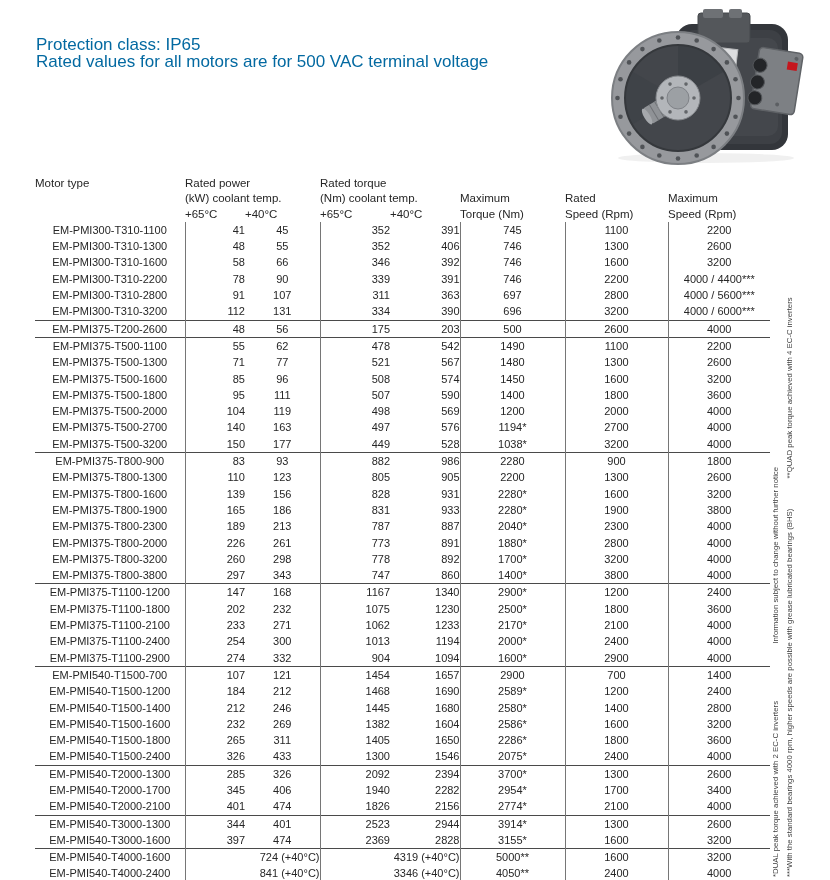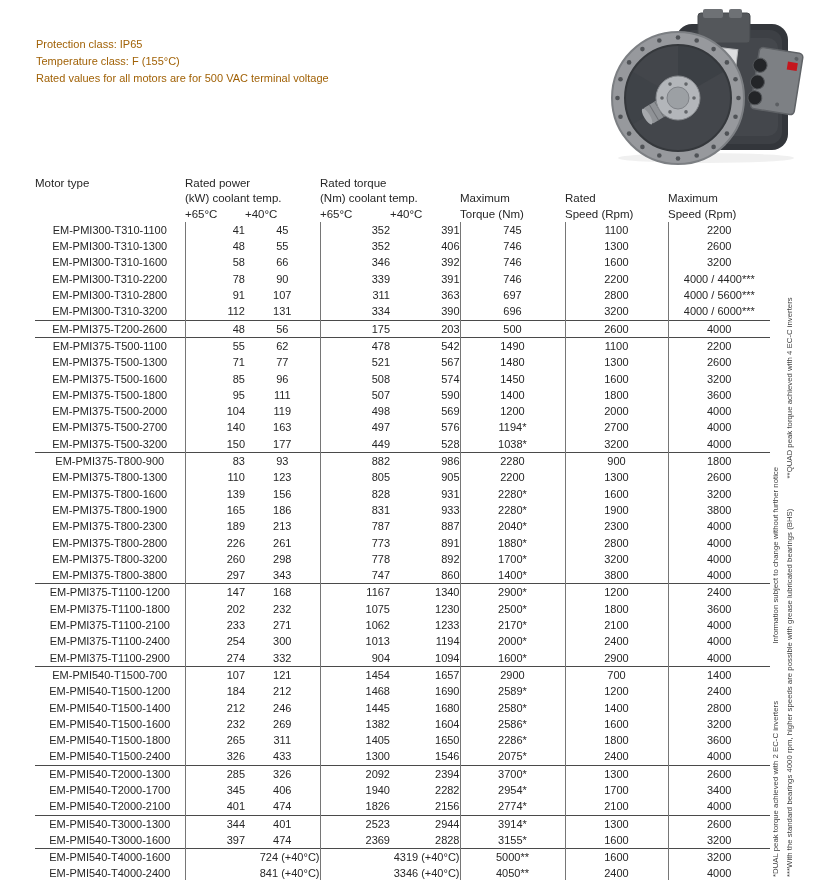--- a/index.html
+++ b/index.html
@@ -2,21 +2,21 @@
 <html><head>
 <meta charset="utf-8">
 <style>
   html,body{margin:0;padding:0;}
   body{
     width:830px;height:880px;background:#ffffff;position:relative;overflow:hidden;
     font-family:"Liberation Sans",sans-serif;color:#262626;
     -webkit-font-smoothing:antialiased;
   }
   
-  .notes{position:absolute;left:36px;top:36px;font-size:11px;line-height:17px;color:#a16207;}
+  .notes{position:absolute;left:36px;top:36px;font-size:17px;line-height:17px;color:#0369a1;}
   
   .motor{position:absolute;left:598px;top:8px;width:212px;height:158px;}
   
   table.spec{
     position:absolute;left:35px;top:176px;width:735px;
     border-collapse:collapse;table-layout:fixed;
     font-size:11px;color:#262626;
     border-bottom:1.5px solid #4a4a4a;
   }
   table.spec th{font-weight:normal;font-size:11.5px;line-height:15.3px;padding:0;text-align:left;vertical-align:bottom;white-space:nowrap;}
@@ -42,21 +42,20 @@
   .vnote-inner{left:770px;top:877px;}
   .vnote-outer{left:784px;top:877px;}
   .gap-wide{margin-left:55px;}
   .gap-narrow{margin-left:28px;}
 </style>
 </head>
 <body>
 
 <div class="notes">
   <div>Protection class: IP65</div>
-  <div>Temperature class: F (155°C)</div>
   <div>Rated values for all motors are for 500 VAC terminal voltage</div>
 </div>
 
 <svg class="motor" viewBox="0 0 212 158" aria-hidden="true">
   <ellipse cx="108" cy="150" rx="88" ry="5" fill="#f0f0f0"></ellipse>
 
   <rect x="78" y="16" width="112" height="126" rx="16" fill="#33363b"></rect>
   <rect x="84" y="22" width="100" height="114" rx="12" fill="#3d4045"></rect>
   <rect x="96" y="30" width="84" height="98" rx="10" fill="#44474c"></rect>
 
@@ -350,21 +349,21 @@
         <td class="c0 e0">EM-PMI375-T800-2300</td>
         <td class="c1 e1">189</td>
         <td class="c2 e2">213</td>
         <td class="c3 e3">787</td>
         <td class="c4 e4">887</td>
         <td class="c5 e5">2040*</td>
         <td class="c6 e6">2300</td>
         <td class="c7 e7">4000</td>
       </tr>
       <tr>
-        <td class="c0 e0">EM-PMI375-T800-2800</td>
+        <td class="c0 e0">EM-PMI375-T800-2000</td>
         <td class="c1 e1">226</td>
         <td class="c2 e2">261</td>
         <td class="c3 e3">773</td>
         <td class="c4 e4">891</td>
         <td class="c5 e5">1880*</td>
         <td class="c6 e6">2800</td>
         <td class="c7 e7">4000</td>
       </tr>
       <tr>
         <td class="c0 e0">EM-PMI375-T800-3200</td>

